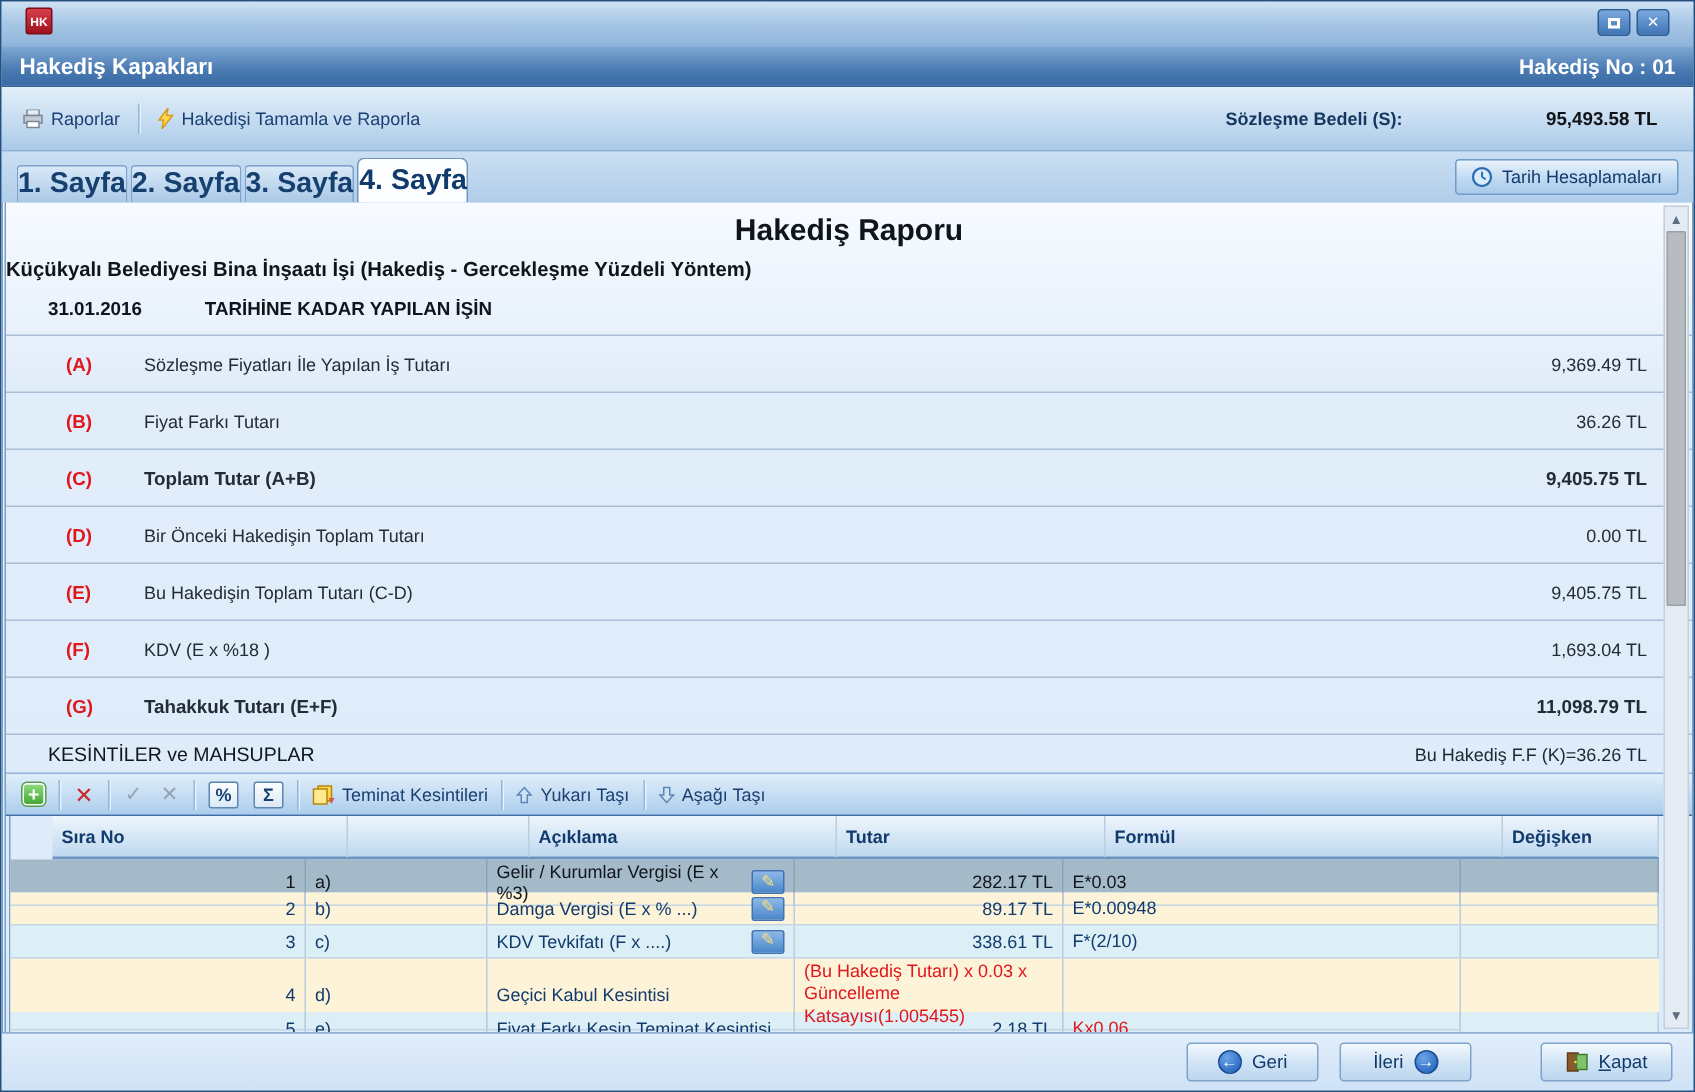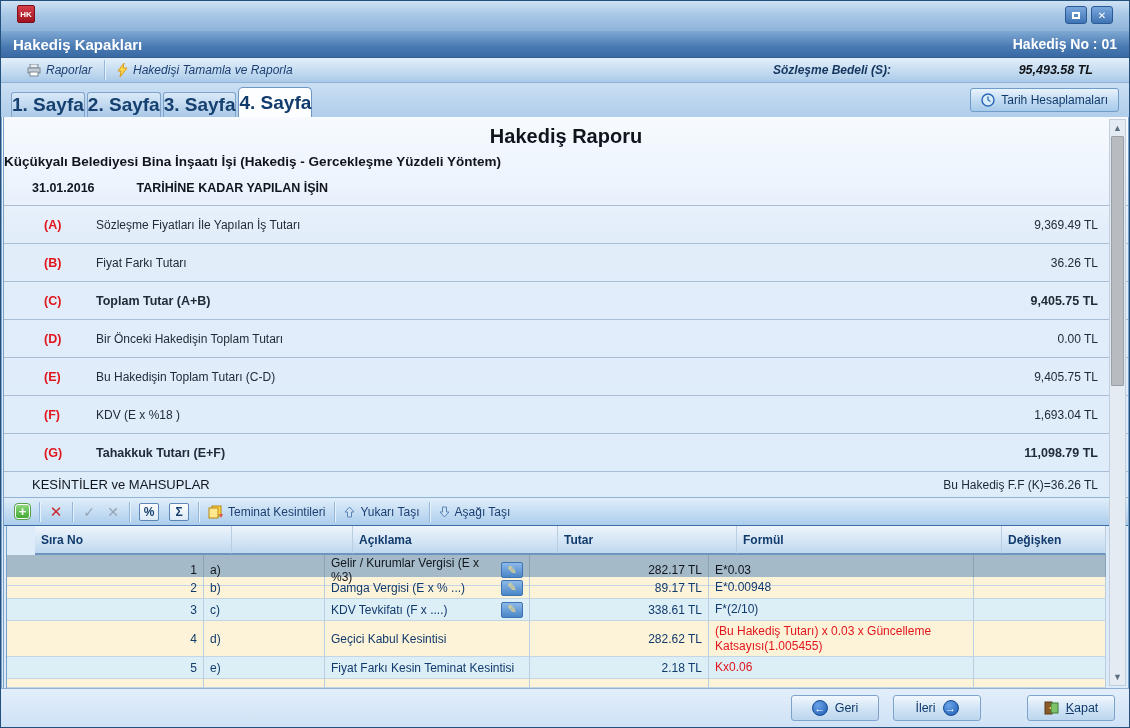--- a/index.html
+++ b/index.html
@@ -13,25 +13,25 @@
     color:#fff;font-size:8px;font-weight:bold;display:flex;align-items:center;justify-content:center;margin-top:-4px;}
   .win-btns{margin-left:auto;display:flex;gap:4px;margin-top:-2px;}
   .win-btn{width:22px;height:18px;border-radius:3px;background:linear-gradient(#7aa7dd,#3f74b4);border:1px solid #2c5a94;
     color:#fff;display:flex;align-items:center;justify-content:center;font-size:10px;font-weight:bold;cursor:default;}
   .max-glyph{width:8px;height:7px;border:2px solid #fff;display:inline-block;}
   
   .headerband{height:27px;background:linear-gradient(#7fa9d4,#4a7ab2 60%,#3a6aa4);display:flex;align-items:center;
     padding:0 12px;color:#fff;font-weight:bold;font-size:15px;flex:0 0 auto;border-bottom:1px solid #35608f;}
   .headerband .right{margin-left:auto;font-size:14px;}
   
-  .toolbar{height:25px;background:linear-gradient(#e3effa,#bcd6ee 70%,#a9c9e8);display:flex;align-items:center;
-    padding:0 18px;flex:0 0 auto;border-bottom:1px solid #8fb2d6;font-size:12px;color:#1b3f73;font-style:italic;}
+  .toolbar{height:43px;background:linear-gradient(#e3effa,#bcd6ee 70%,#a9c9e8);display:flex;align-items:center;
+    padding:0 6px;flex:0 0 auto;border-bottom:1px solid #8fb2d6;font-size:12px;color:#1b3f73;}
   .tb-btn{display:flex;align-items:center;gap:5px;padding:3px 8px;border-radius:2px;cursor:default;}
   .tb-sep{width:1px;height:20px;background:#94b6da;margin:0 4px;box-shadow:1px 0 0 #e8f2fb;}
-  .toolbar .money{margin-left:auto;display:flex;align-items:center;gap:32px;}
+  .toolbar .money{margin-left:auto;display:flex;align-items:center;}
   .money-label{font-weight:bold;color:#15365f;}
   .money-value{font-weight:bold;color:#101418;width:170px;text-align:right;margin-right:18px;font-size:12.5px;}
   
   .tabstrip{height:34px;background:linear-gradient(#cadff3,#b0cdea);display:flex;align-items:flex-end;
     padding:0 10px;flex:0 0 auto;position:relative;}
   .tab{height:25px;min-width:64px;padding:0 0;display:flex;align-items:center;justify-content:center;
     font-size:19px;font-weight:bold;color:#16406f;background:linear-gradient(#d9e9f8,#a9c8e6);
     border:1px solid #7fa3cb;border-bottom:none;border-radius:3px 3px 0 0;margin-right:2px;cursor:default;}
   .tab.active{height:30px;background:#fdfeff;color:#123b6d;border-color:#6f97c2;border-radius:5px 5px 0 0;z-index:3;}
   .date-btn{position:absolute;right:10px;top:5px;display:flex;align-items:center;gap:6px;font-size:12px;color:#123b6d;
@@ -312,21 +312,20 @@
         <div class="cell-formula">F*(2/10)</div>
         <div></div>
       </div>
 
       <div class="trow row-tall tone-cream">
         <div class="cell-num">4</div>
         <div>d)</div>
         <div class="cell-desc">
             <span>Geçici Kabul Kesintisi</span>
           </div>
-        <div class="cell-amount">282.62 TL</div>
         <div class="cell-formula formula-red">(Bu Hakediş Tutarı) x 0.03 x Güncelleme Katsayısı(1.005455)</div>
         <div></div>
       </div>
 
       <div class="trow row-h tone-blue">
         <div class="cell-num">5</div>
         <div>e)</div>
         <div class="cell-desc">
             <span>Fiyat Farkı Kesin Teminat Kesintisi</span>
           </div>

